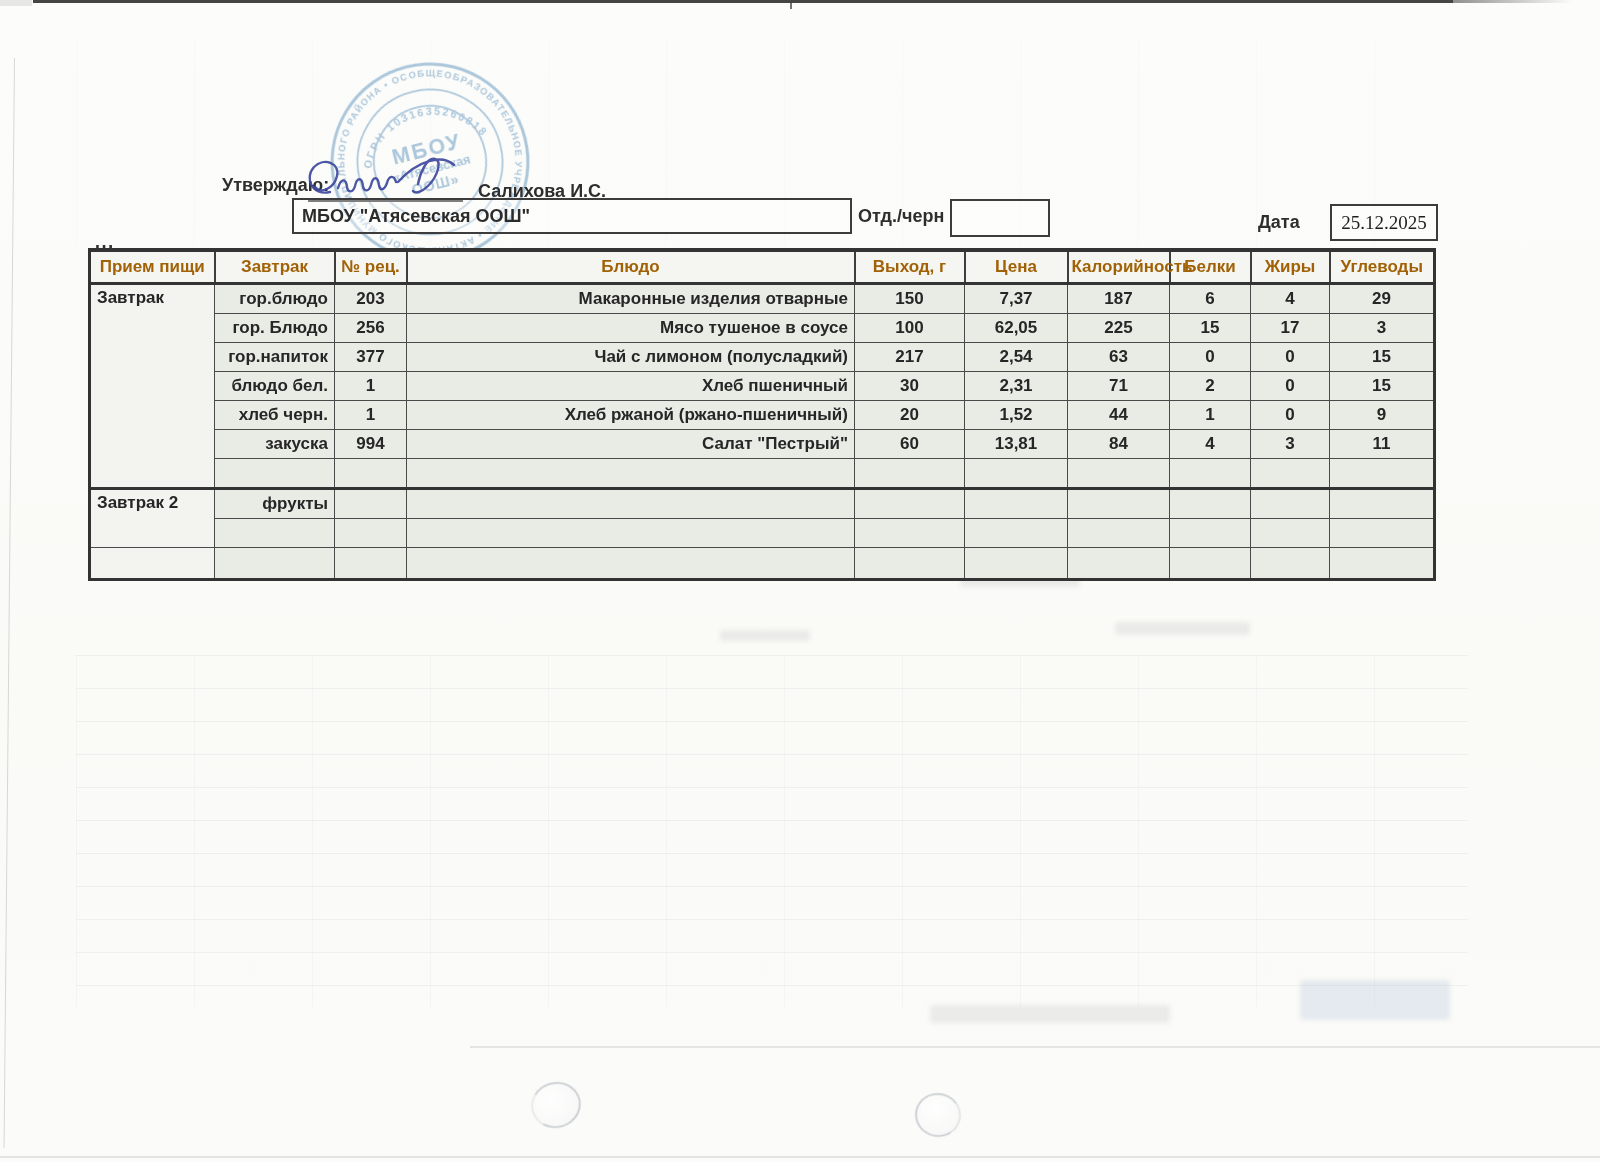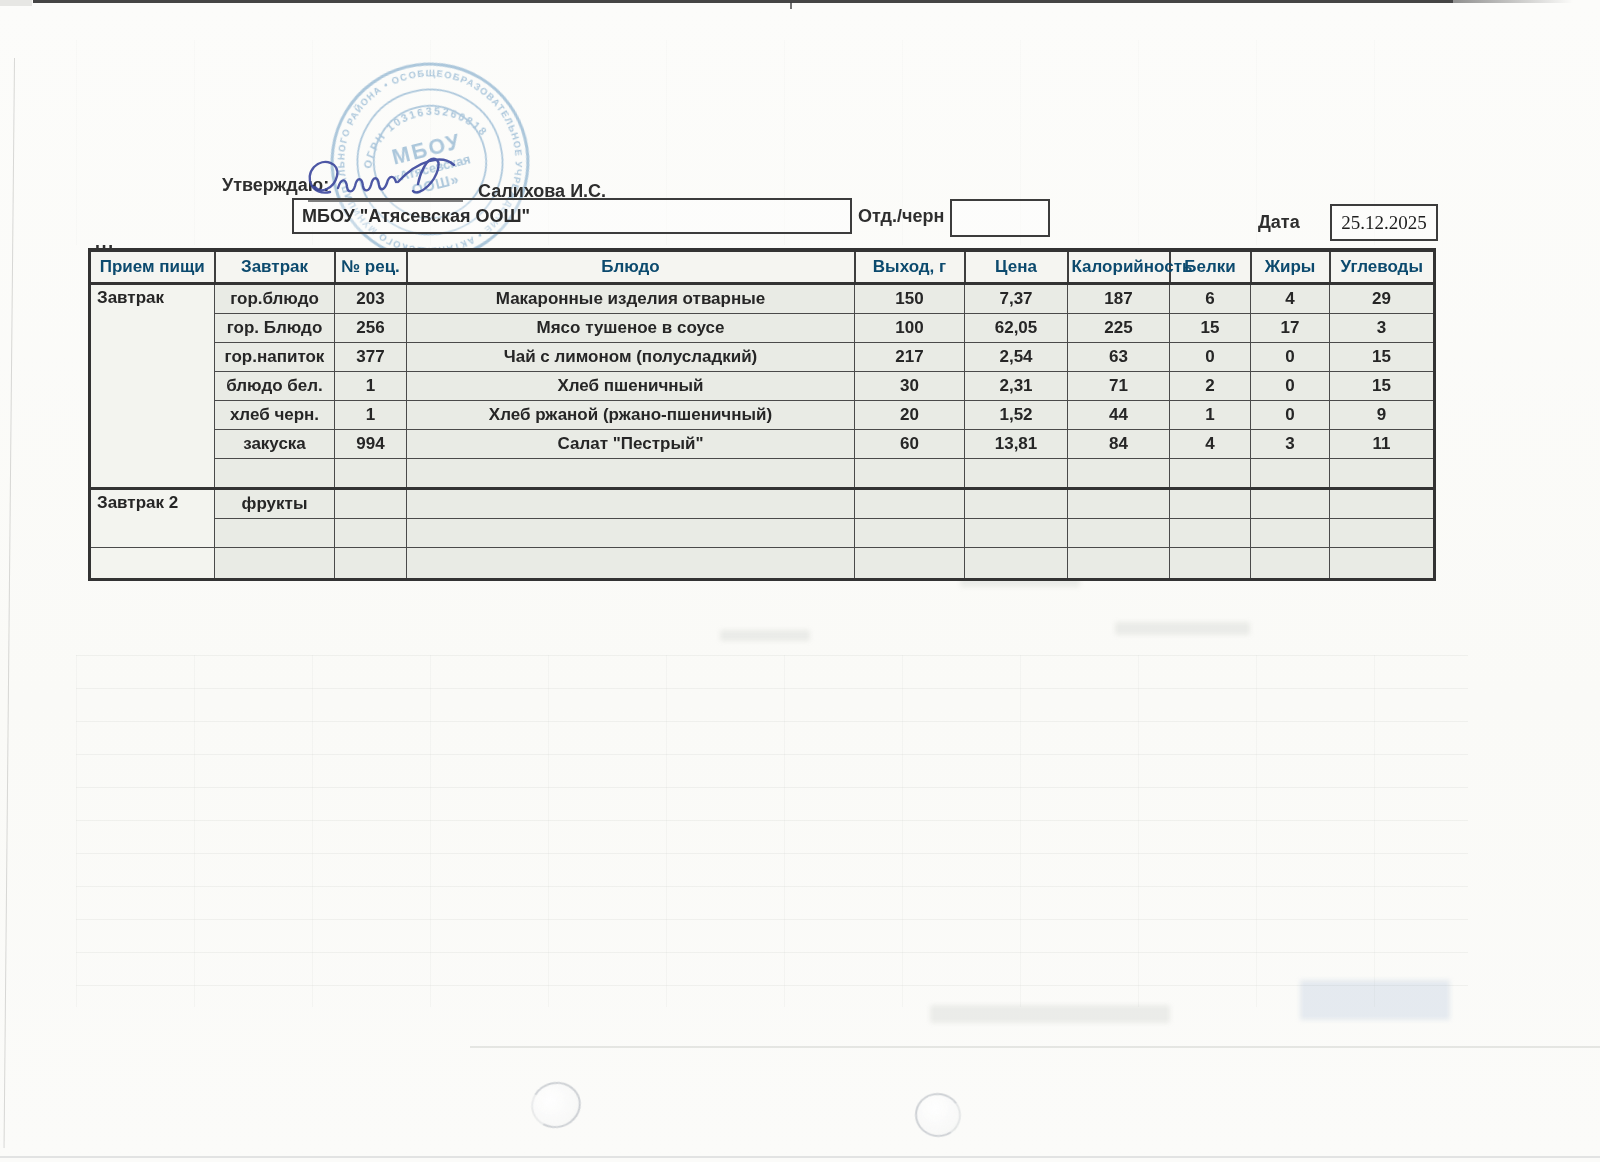--- a/index.html
+++ b/index.html
@@ -40,25 +40,25 @@
     font-family:"Liberation Serif",serif; font-size:19px; font-weight:400; color:#1e1e1e; }
   .sig-underline { position:absolute; left:308px; top:178px; width:155px; height:22px; border-bottom:2px solid #3a3a3a; }
   .signature { position:absolute; left:300px; top:148px; }
   
   .stamp { position:absolute; left:328px; top:60px; width:204px; height:204px;
     transform:rotate(-14deg); opacity:.82; filter:blur(.45px); mix-blend-mode:multiply; }
   
   table.menu { position:absolute; left:88px; top:248px; width:1345px; border-collapse:collapse; table-layout:fixed;
     border:3px solid #333; }
   table.menu th { border:2px solid #3e3e3e; border-top:4px solid #333; border-bottom:3px solid #333;
-    height:30px; font-size:17px; font-weight:700; background:#f5f5f1; padding:0 3px; color:#0c4a6e; }
+    height:30px; font-size:17px; font-weight:700; background:#f5f5f1; padding:0 3px; color:#a16207; }
   table.menu td { border:1.8px solid #4a4a4a; height:26px; font-size:17px; font-weight:600;
     padding:1px 6px; background:#e9ebe5; color:#262626; overflow:hidden; white-space:nowrap; }
   table.menu td.meal-cell { background:#f3f4ef; font-weight:700; vertical-align:top; padding-top:3px; text-align:left; }
-  table.menu td.l { text-align:center; }
+  table.menu td.l { text-align:right; }
   table.menu td.c { text-align:center; }
   table.menu tr.group-start td { border-top:3px solid #333; }
 </style>
 </head>
 <body>
 
 <div class="page">
 
   <div class="top-strip"></div>
   <div class="top-strip-fade"></div>

